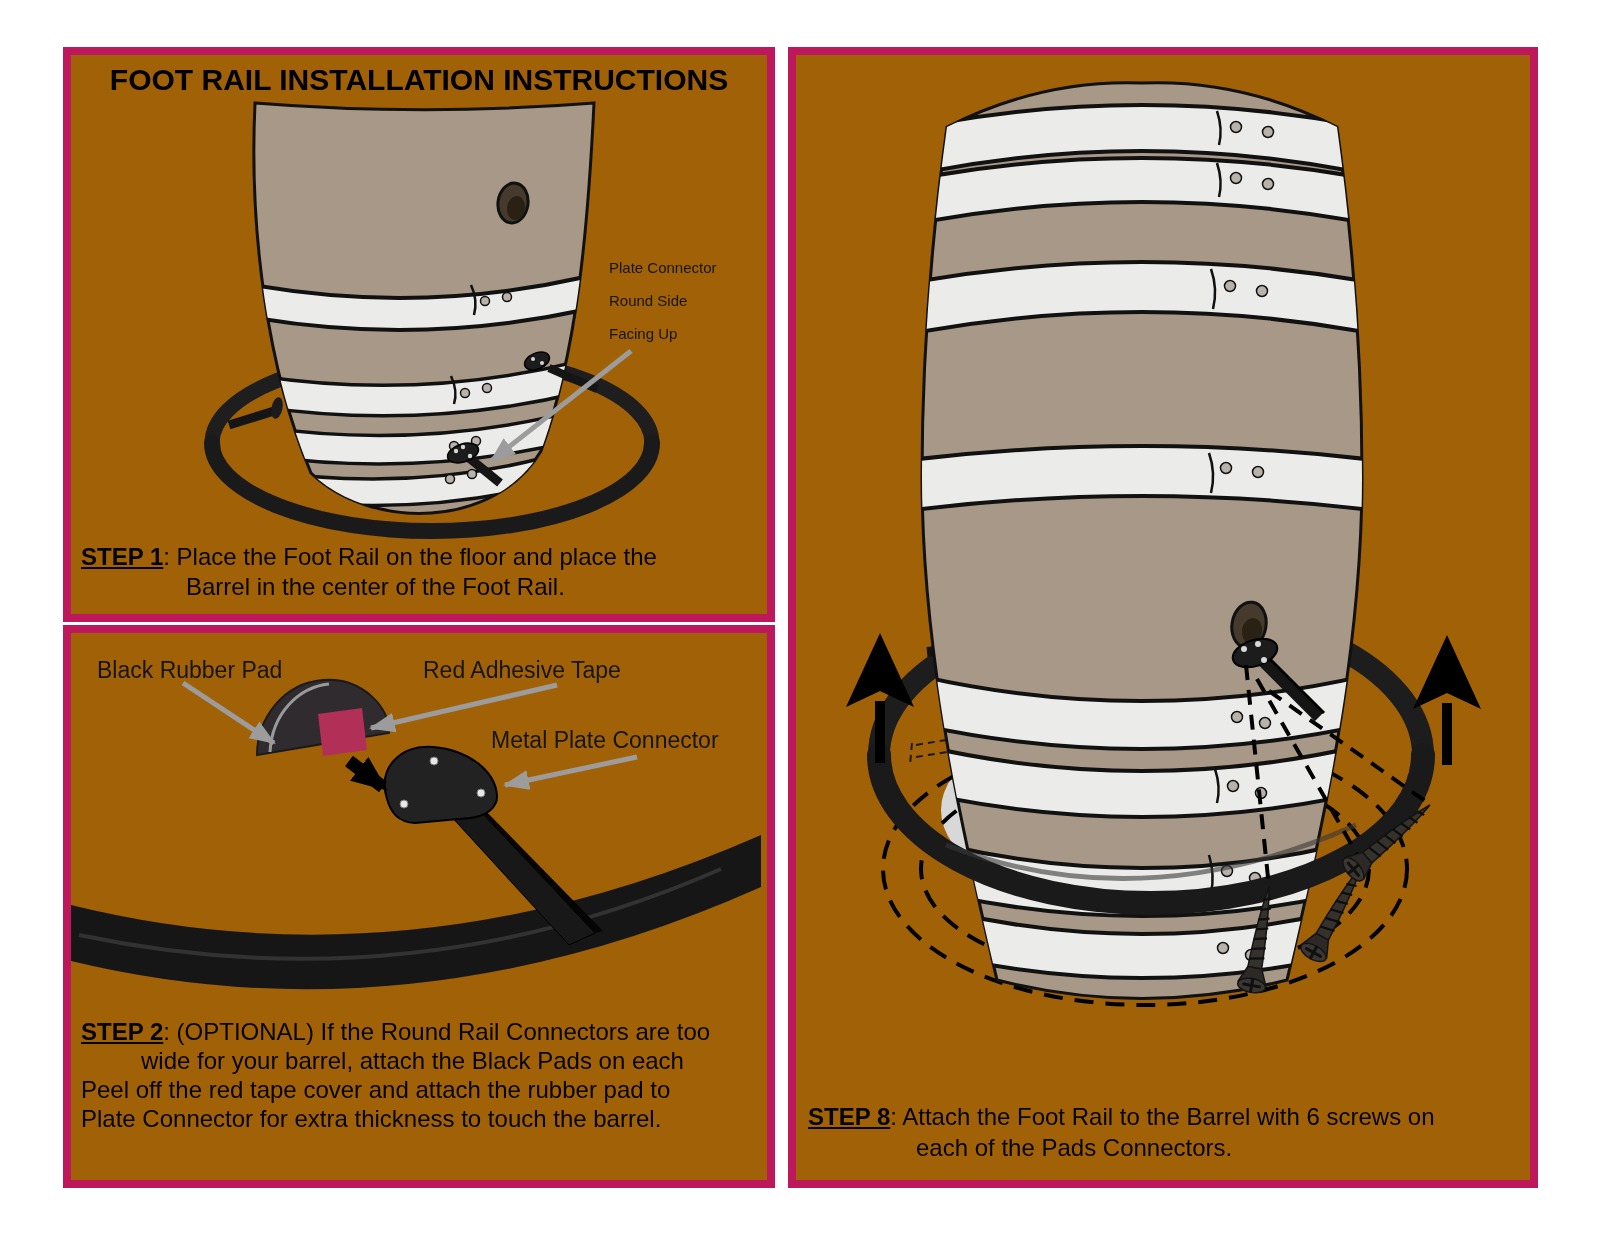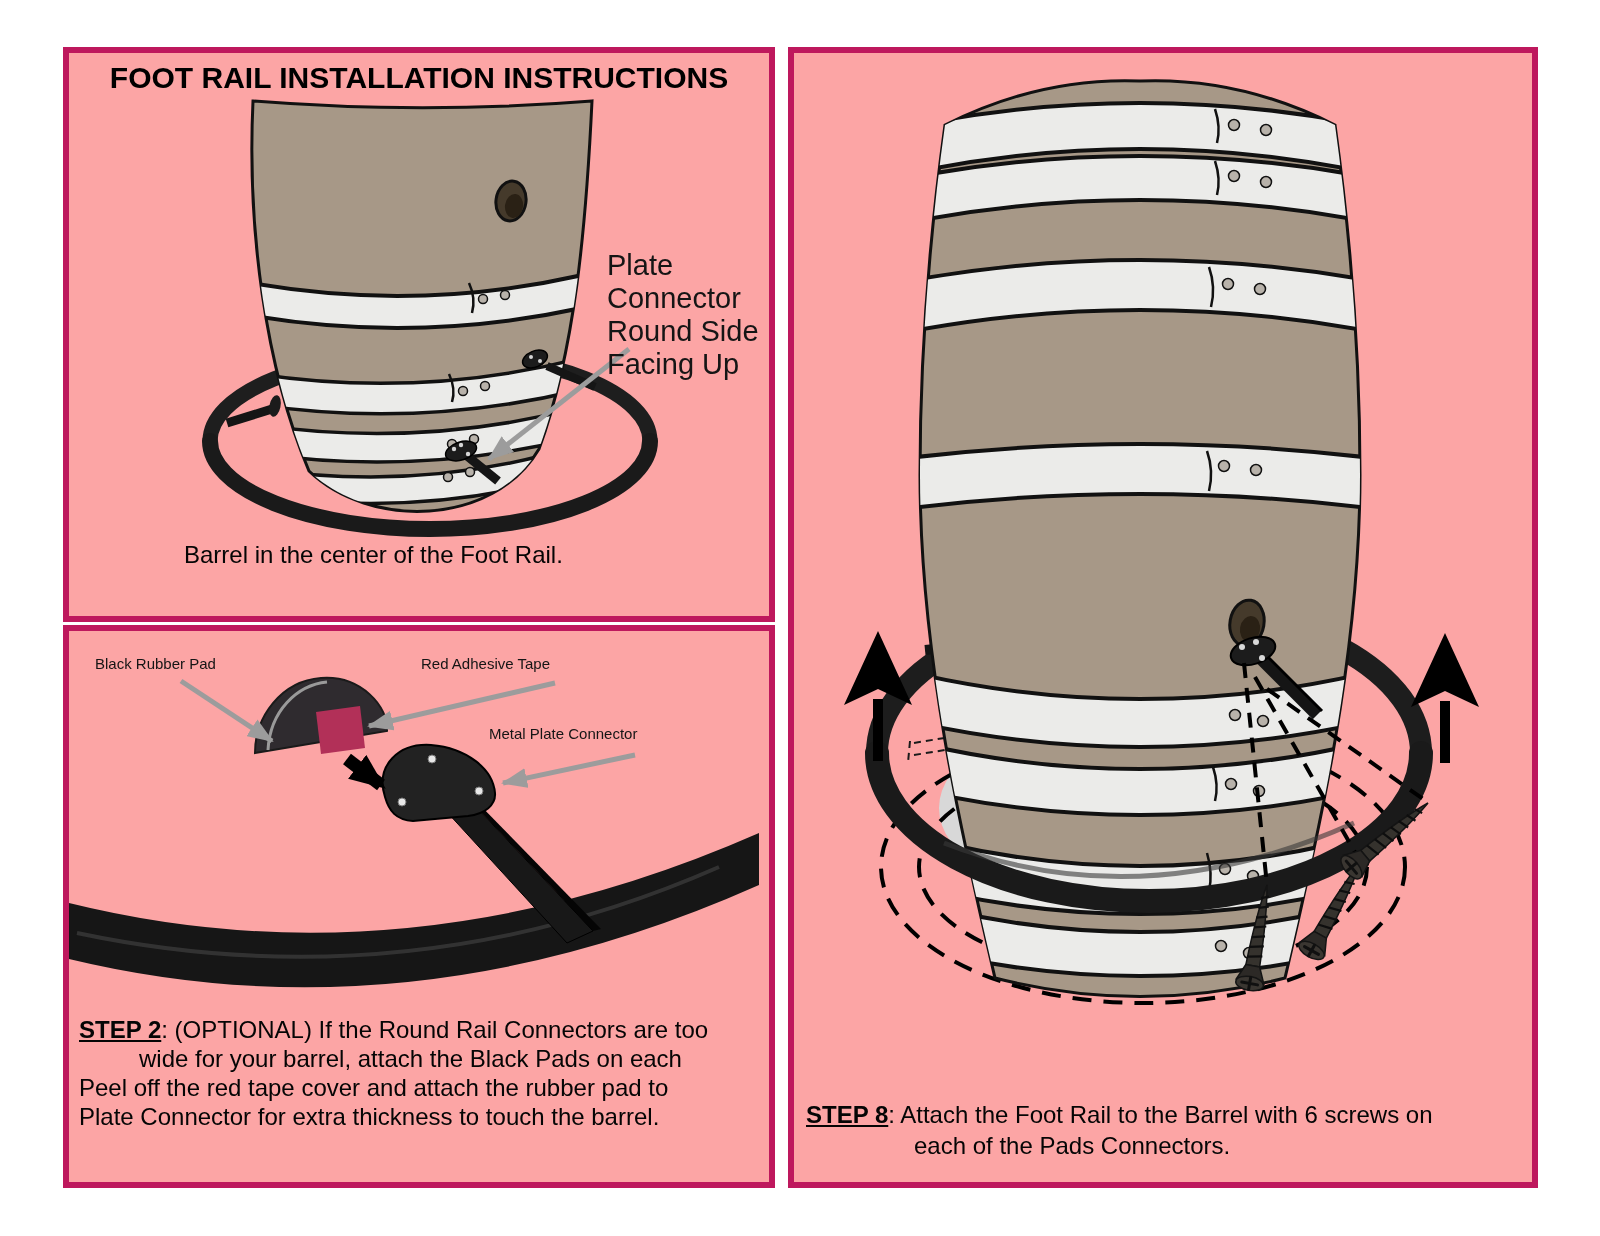--- a/index.html
+++ b/index.html
@@ -1,29 +1,29 @@
 <!DOCTYPE html>
 <html><head>
 <meta charset="utf-8">
 <style>
   html,body{margin:0;padding:0}
   body{width:1600px;height:1236px;background:#ffffff;position:relative;overflow:hidden;
        font-family:"Liberation Sans",sans-serif;color:#060606}
-  .panel{position:absolute;background:#fca5a5;border:6px solid #be185d;box-sizing:border-box}
+  .panel{position:absolute;background:#a16207;border:8px solid #be185d;box-sizing:border-box}
   #panel1{left:63px;top:47px;width:712px;height:575px}
   #panel2{left:63px;top:625px;width:712px;height:563px}
   #panel3{left:788px;top:47px;width:750px;height:1141px}
   .abs{position:absolute}
   .title{left:0;right:0;top:8px;text-align:center;font-weight:bold;font-size:30px;color:#000;white-space:nowrap}
   .step{font-size:24px;line-height:30px;color:#050505}
   #panel2 .step{line-height:29px}
   #panel3 .step{line-height:31px}
   .step .lbl{font-weight:bold;text-decoration:underline}
-  .callout{font-size:29px;line-height:33px;color:#151515}
-  .plabel{font-size:15px;color:#151515;white-space:nowrap}
+  .callout{font-size:15px;line-height:33px;color:#151515}
+  .plabel{font-size:23px;color:#151515;white-space:nowrap}
   svg{display:block}
 </style>
 </head>
 <body>
 
 <div class="panel" id="panel1">
   <div class="abs title">FOOT RAIL INSTALLATION INSTRUCTIONS</div>
 
   <svg class="abs" style="left:0;top:46px" width="690" height="445" viewBox="0 0 690 445">
     <defs>
@@ -94,20 +94,21 @@
     <line x1="560" y1="250" x2="420" y2="360" stroke="#9c9c9c" stroke-width="5" marker-end="url(#gah)"></line>
   </svg>
 
   <div class="abs callout" style="left:538px;top:196px">
     <div>Plate Connector</div>
     <div>Round Side</div>
     <div>Facing Up</div>
   </div>
 
   <div class="abs step" style="left:10px;top:487px">
+    <div><span class="lbl">STEP 1</span><span>: Place the Foot Rail on the floor and place the</span></div>
     <div style="padding-left:105px">Barrel in the center of the Foot Rail.</div>
   </div>
 </div>
 
 <div class="panel" id="panel2">
   <svg class="abs" style="left:0;top:40px" width="690" height="335" viewBox="0 0 690 335">
     <defs>
       <marker id="gah2" markerUnits="userSpaceOnUse" markerWidth="26" markerHeight="20" refX="24" refY="10" orient="auto">
           <path d="M0,0 L26,10 L0,20 Z" fill="#9c9c9c"></path>
         </marker>

